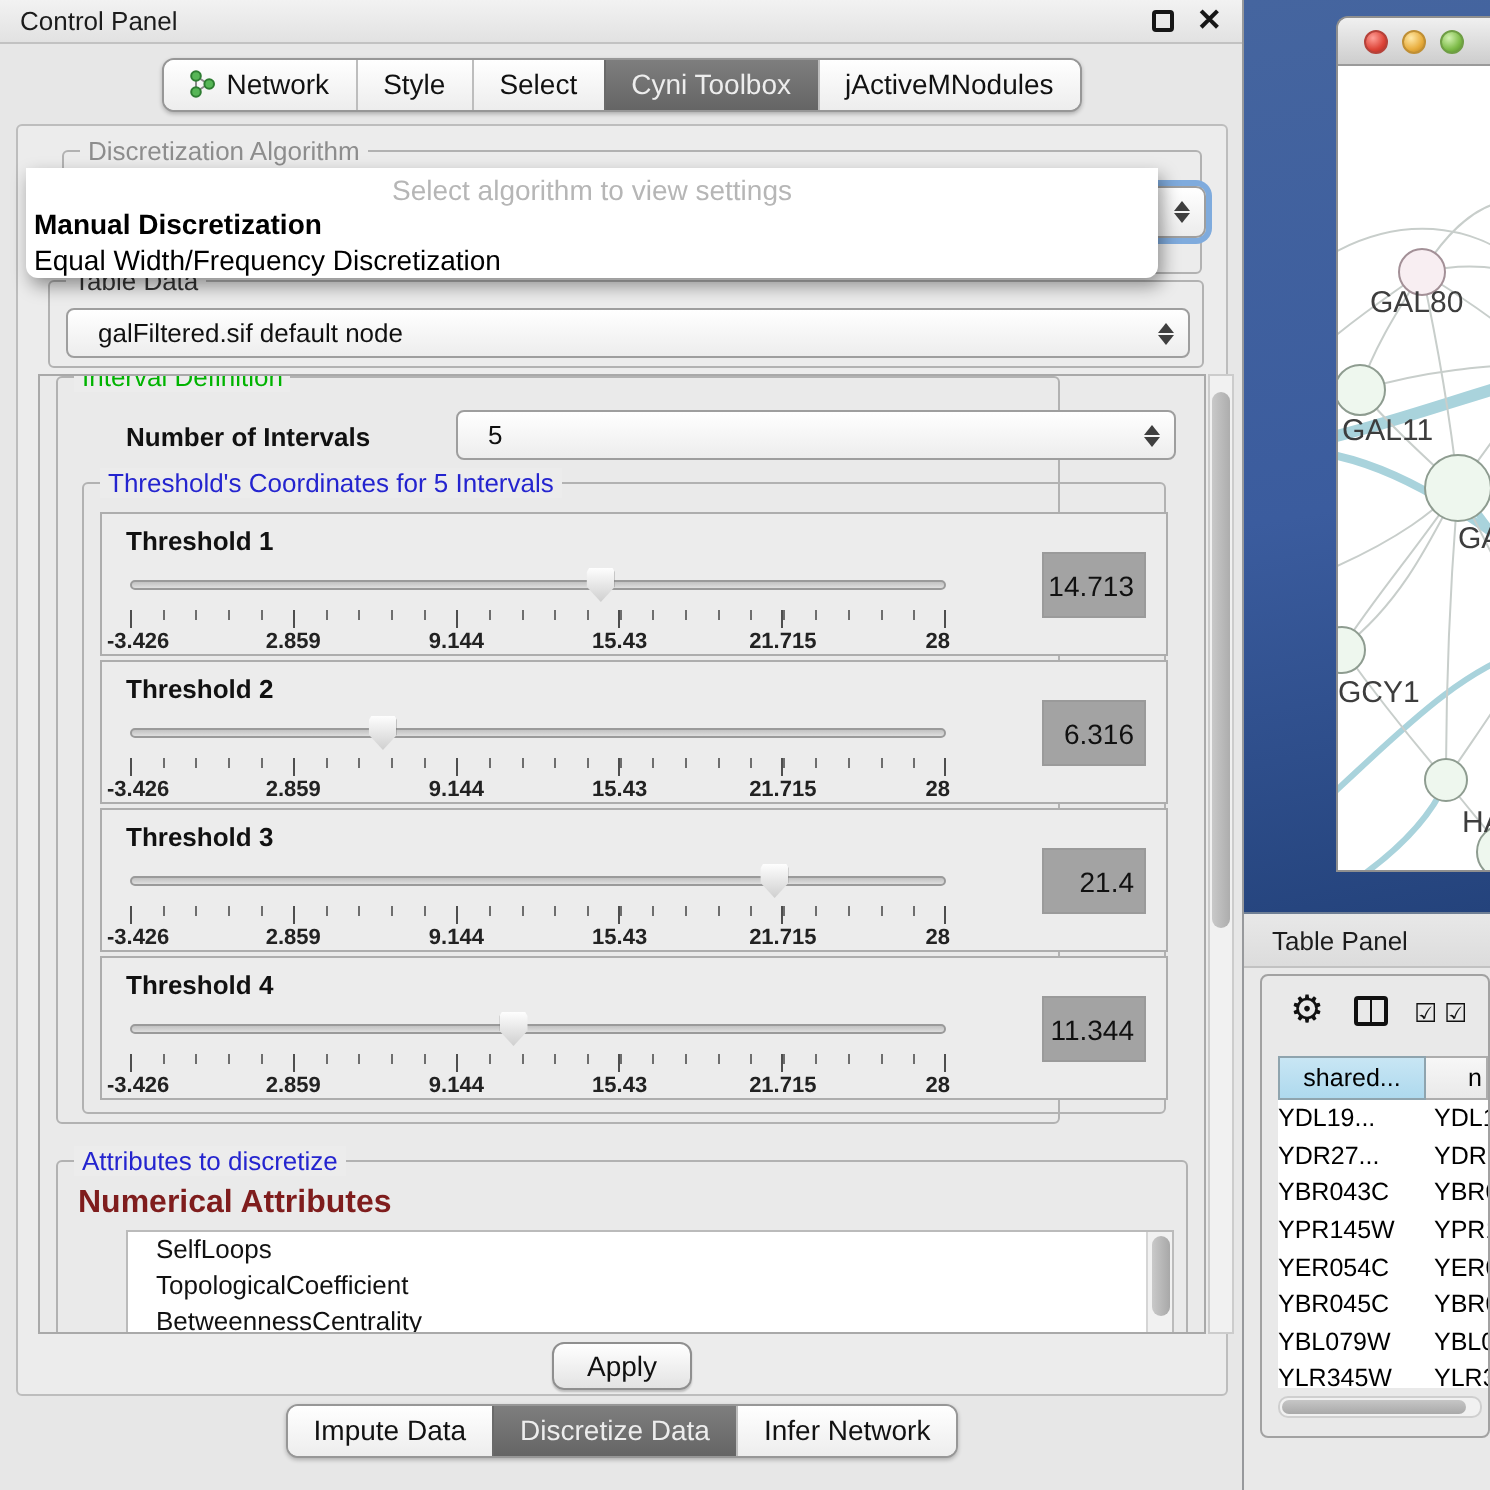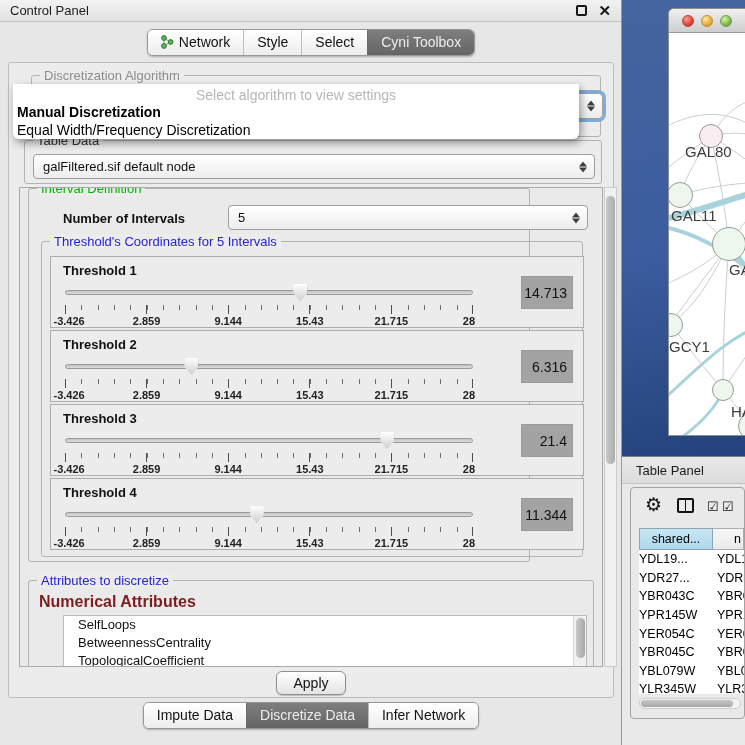--- a/index.html
+++ b/index.html
@@ -23,21 +23,21 @@
   .cp-content { position:absolute; left:8px; top:62px; width:606px; height:636px; background:#ececec; border:1px solid #bdbdbd; border-radius:3px; }
 
   
   .group { position:absolute; border:1px solid #b2b2b2; border-radius:3px; }
   .group-label { position:absolute; top:-8px; left:8px; background:#ececec; padding:0 4px; font-size:13px; color:#333; white-space:nowrap; }
   .g-green { color:#00b300; }
   .g-blue { color:#2424cf; }
   .g-dim { color:#8d8d8d; }
 
   
-  .combo { position:absolute; background:linear-gradient(#ffffff,#ededed); border:1px solid #9e9e9e; border-radius:4px; font-size:13px; color:#111; display:flex; align-items:center; padding-left:9px; }
+  .combo { position:absolute; background:linear-gradient(#ffffff,#ededed); border:1px solid #9e9e9e; border-radius:4px; font-size:13px; color:#111; display:flex; align-items:center; padding-left:15px; }
   .spin { position:absolute; right:7px; top:50%; transform:translateY(-50%); display:flex; flex-direction:column; gap:1px; }
   .spin i { display:block; width:0; height:0; border-left:4px solid transparent; border-right:4px solid transparent; }
   .spin .up { border-bottom:5px solid #3f3f3f; }
   .spin .dn { border-top:5px solid #3f3f3f; }
 
   
   .alg-popup { position:absolute; left:4px; top:21px; width:566px; height:55px; background:#ffffff; border-radius:0 0 6px 6px; box-shadow:2px 4px 9px rgba(0,0,0,.4); z-index:10; }
   .alg-hint { text-align:center; font-size:14px; color:#b6b6b6; padding-top:3px; }
   .alg-item { font-size:14px; color:#000; padding:1px 4px 0 4px; line-height:17px; white-space:nowrap; }
   .alg-item.bold { font-weight:bold; }
@@ -129,20 +129,23 @@
       </div>
       <div>
           <span>Style</span>
         </div>
       <div>
           <span>Select</span>
         </div>
       <div class="sel">
           <span>Cyni Toolbox</span>
         </div>
+      <div>
+          <span>jActiveMNodules</span>
+        </div>
     </div>
   </div>
 
   <div class="cp-content">
 
     <div class="group" style="left:22px; top:12px; width:570px; height:62px;">
       <span class="group-label g-dim">Discretization Algorithm</span>
     </div>
     <div class="focus-combo">
       <span class="spin">
@@ -262,22 +265,22 @@
           </div>
 
         </div>
       </div>
 
       <div class="group" style="left:8px; top:392px; width:566px; height:150px; position:absolute;">
         <span class="group-label g-blue">Attributes to discretize</span>
         <span style="position:absolute; left:10px; top:12px; font-size:16px; font-weight:bold; color:#7f1d1d;">Numerical Attributes</span>
         <div class="attr-list">
           <div class="attr-item">SelfLoops</div>
+          <div class="attr-item">TopologicalCoefficient</div>
           <div class="attr-item">BetweennessCentrality</div>
-          <div class="attr-item">TopologicalCoefficient</div>
           <div class="list-scroll">
               <div class="list-thumb"></div>
             </div>
         </div>
       </div>
 
     </div>
 
     <div class="vscroll">
       <div class="vthumb" style="top:8px; height:268px;"></div>

